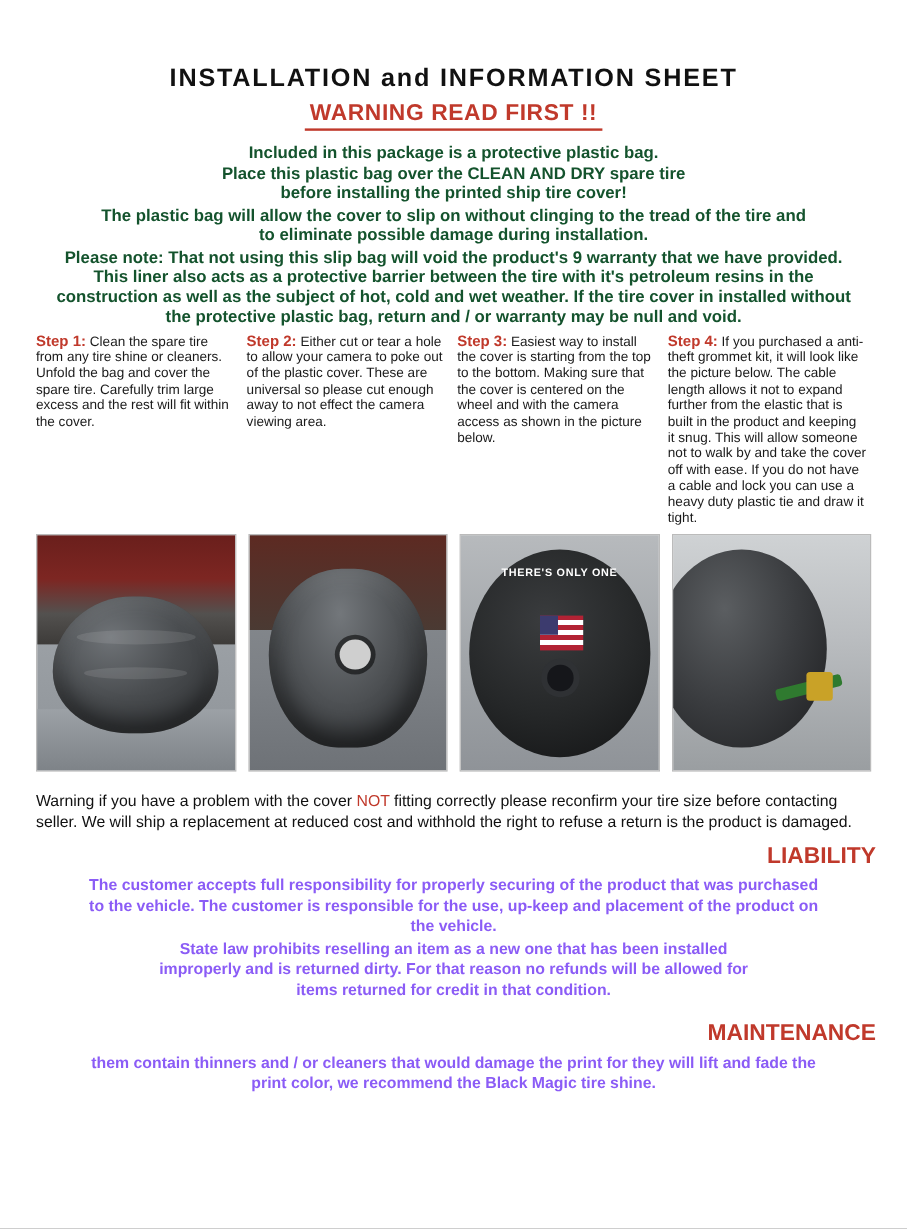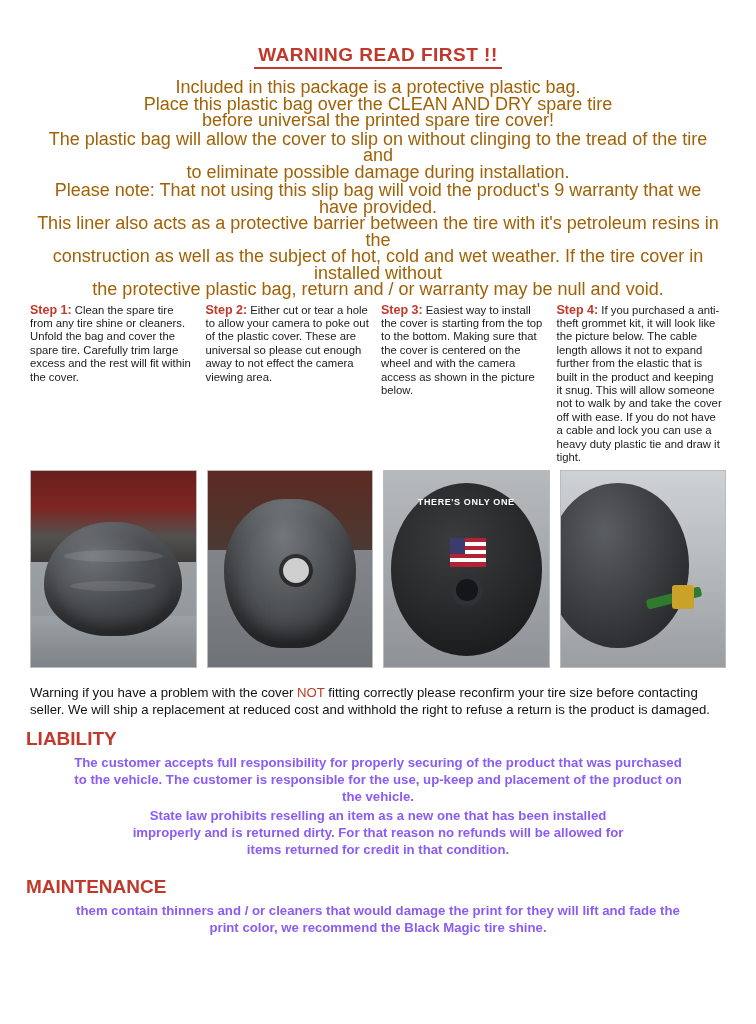--- a/index.html
+++ b/index.html
@@ -37,23 +37,23 @@
     letter-spacing: 0.5px;
     margin: 4px 0 10px 0;
   }
   .warning-head span.u {
     border-bottom: 2px solid #c0392b;
     padding: 0 4px 1px 4px;
     display: inline-block;
   }
   .intro {
     text-align: center;
-    font-size: 18px;
-    font-weight: normal;
-    color: #a16207;
+    font-size: 14px;
+    font-weight: bold;
+    color: #14532d;
     line-height: 16.5px;
     margin: 0 10px 6px 10px;
   }
   .intro p { margin: 0; }
   .intro .spaced { margin-top: 2px; }
   .steps {
     display: flex;
     margin-top: 4px;
     gap: 6px;
     padding: 0 4px;
@@ -171,21 +171,21 @@
   .body-note {
     margin-top: 16px;
     font-size: 13.2px;
     font-weight: normal;
     line-height: 17px;
     color: #111;
     padding: 0 4px;
   }
   .body-note .red { color: #c0392b; }
   .section-head {
-    text-align: left;
+    text-align: right;
     color: #c0392b;
     font-weight: bold;
     font-size: 19px;
     margin: 10px 0 4px 0;
   }
   .center-block {
     text-align: center;
     font-size: 13.2px;
     font-weight: bold;
     line-height: 17px;
@@ -193,29 +193,30 @@
     padding: 0 10px;
   }
   .center-block p { margin: 0; }
   .gap { margin-top: 2px; }
 </style>
 </head>
 <body>
 
 <div class="page">
 
+  <div class="title">INSTALLATION  and  INFORMATION  SHEET</div>
 
   <div class="warning-head">
     <span class="u">WARNING READ FIRST !!</span>
   </div>
 
   <div class="intro">
     <p>Included in this package is a protective plastic bag.</p>
     <p>Place this plastic bag over the CLEAN AND DRY spare tire</p>
-    <p>before universal the printed spare tire cover!</p>
+    <p>before installing the printed ship tire cover!</p>
     <p class="spaced">The plastic bag will allow the cover to slip on without clinging to the tread of the tire and</p>
     <p>to eliminate possible damage during installation.</p>
     <p class="spaced">Please note: That not using this slip bag will void the product's 9 warranty that we have provided.</p>
     <p>This liner also acts as a protective barrier between the tire with it's petroleum resins in the</p>
     <p>construction as well as the subject of hot, cold and wet weather.  If the tire cover in installed without</p>
     <p>the protective plastic bag, return and / or warranty may be null and void.</p>
   </div>
 
   <div class="steps">
     <div class="step">

